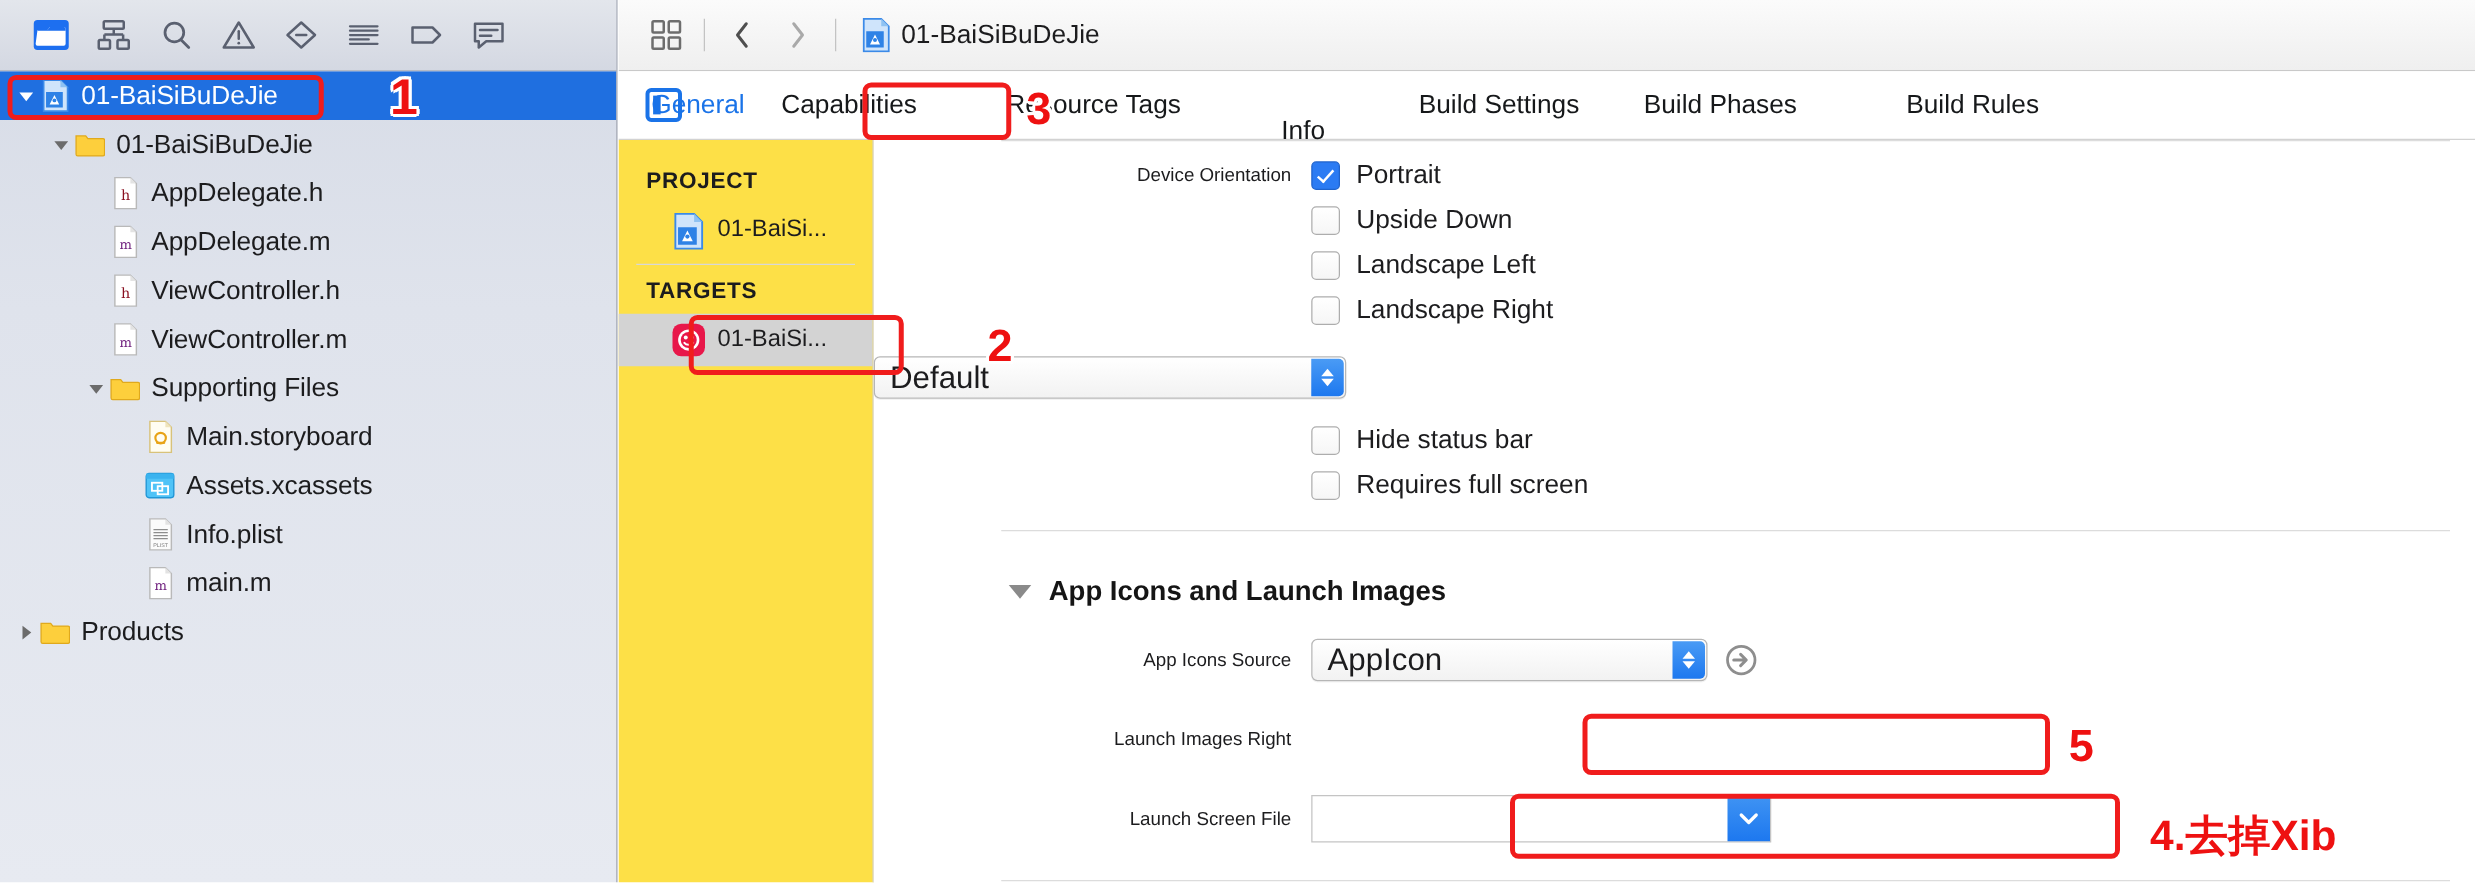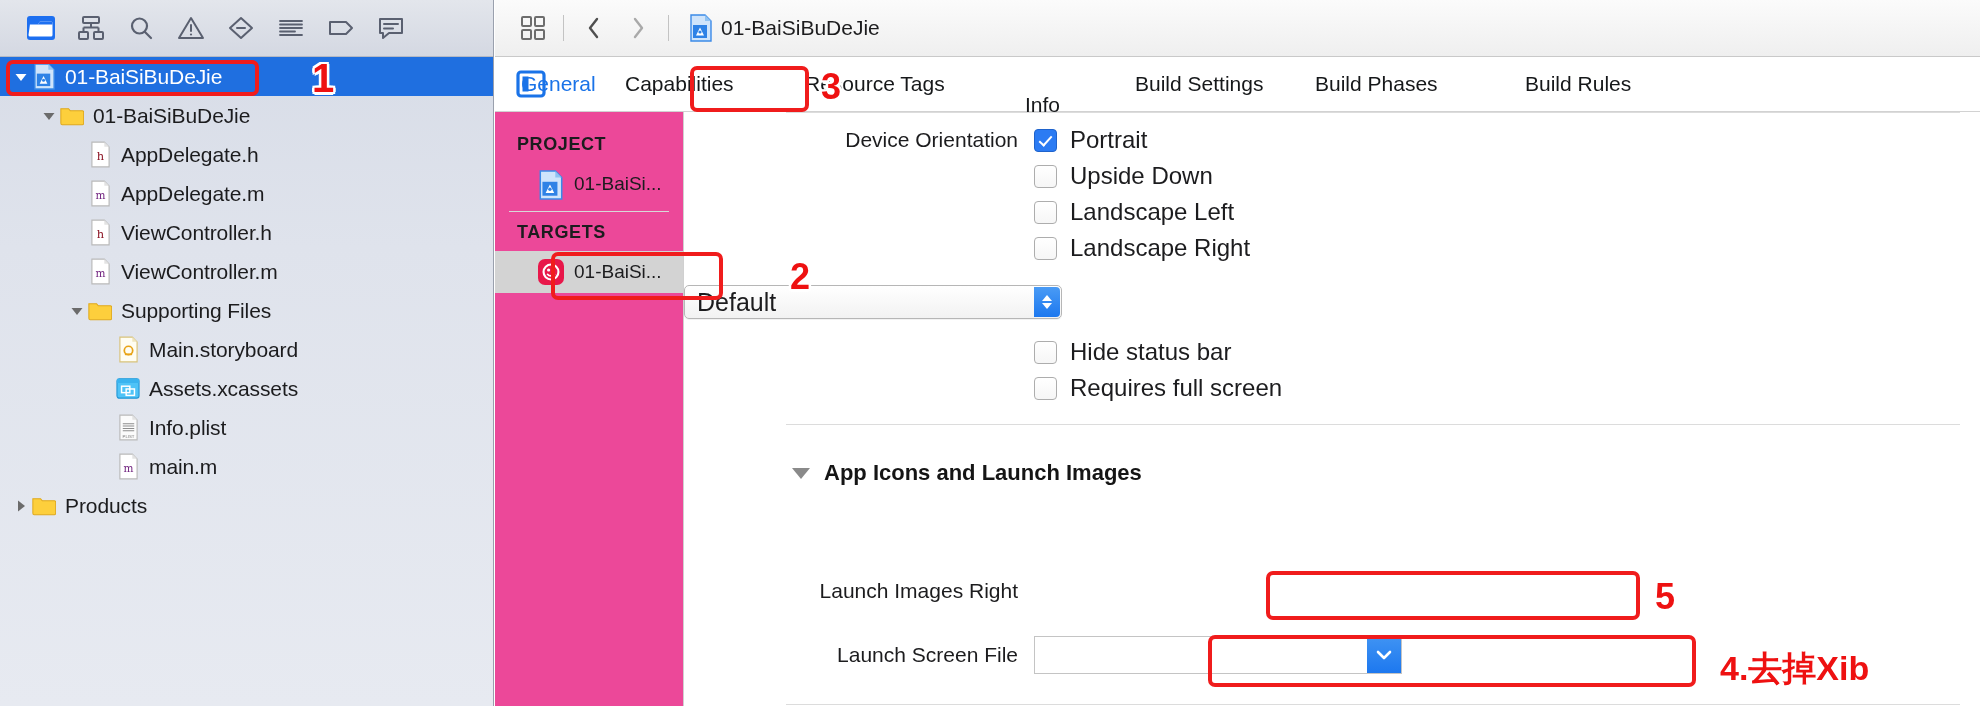--- a/index.html
+++ b/index.html
@@ -116,23 +116,23 @@
     white-space: nowrap;
   }
   .tab.active { color: #1a73e8; }
 
   #inspector-split {
     position: absolute;
     top: 112px; left: 0; right: 0; bottom: 0;
     display: flex;
   }
   #target-list {
-    width: 189px;
+    width: 204px;
     flex: 0 0 auto;
-    background: #ec4899;
+    background: #fde047;
     border-right: 1px solid #d0d0d0;
     box-sizing: border-box;
     padding-top: 14px;
     position: relative;
   }
   .tl-header {
     font-size: 18px; font-weight: bold;
     color: #1c1c1e;
     letter-spacing: 0.6px;
     padding: 8px 0 8px 22px;
@@ -157,21 +157,21 @@
     position: relative;
     overflow: hidden;
     background: #ffffff;
   }
 
   .frow {
     display: flex; align-items: center;
     height: 36px;
   }
   .flabel {
-    font-size: 21px; color: #1c1c1e;
+    font-size: 15px; color: #1c1c1e;
     text-align: right;
     width: 350px;
     flex: 0 0 auto;
     padding-right: 16px;
     box-sizing: border-box;
     white-space: nowrap;
   }
   .fcontrol { display: flex; align-items: center; }
 
   .checkbox {
@@ -190,21 +190,21 @@
   }
   .checkbox.checked::after {
     content: "";
     position: absolute;
     left: 7px; top: 3px;
     width: 5px; height: 11px;
     border: solid #ffffff;
     border-width: 0 2.4px 2.4px 0;
     transform: rotate(42deg);
   }
-  .cb-label { font-size: 24px; color: #1c1c1e; }
+  .cb-label { font-size: 21px; color: #1c1c1e; }
 
   .popup {
     position: relative;
     height: 34px;
     border: 1px solid #b6b6b6;
     border-radius: 5px;
     background: linear-gradient(to bottom, #ffffff 0%, #f2f2f2 100%);
     box-sizing: border-box;
     display: flex; align-items: center;
     padding-left: 12px;
@@ -641,20 +641,38 @@
           </div>
         </div>
 
         <div class="hr-sep" style="position:absolute;left:102px;right:20px;top:312px;"></div>
 
         <div class="section-head" style="position:absolute;left:108px;top:348px;">
           <span class="tri"></span>
           <span>App Icons and Launch Images</span>
         </div>
 
+        <div class="frow" style="position:absolute;left:0;top:398px;">
+          <div class="flabel">App Icons Source</div>
+          <div class="fcontrol">
+            <div class="popup" style="width:317px;">
+              <span>AppIcon</span>
+              <span class="stepper">
+                <span class="chev up"></span>
+                  <span class="chev dn"></span>
+              </span>
+            </div>
+            <span class="arrowbtn">
+              <svg width="26" height="26" viewBox="0 0 26 26">
+                <circle cx="13" cy="13" r="11" fill="none" stroke="#8e8e8e" stroke-width="2.2"></circle>
+                <path d="M7 13 h9 M12.5 8.5 L17 13 L12.5 17.5" fill="none" stroke="#8e8e8e" stroke-width="2.4" stroke-linecap="round" stroke-linejoin="round"></path>
+              </svg>
+            </span>
+          </div>
+        </div>
 
         <div class="frow" style="position:absolute;left:0;top:461px;">
           <div class="flabel">Launch Images Right</div>
         </div>
 
         <div class="frow" style="position:absolute;left:0;top:525px;">
           <div class="flabel">Launch Screen File</div>
           <div class="fcontrol">
             <div class="combo" style="width:368px;">
               <span></span>

